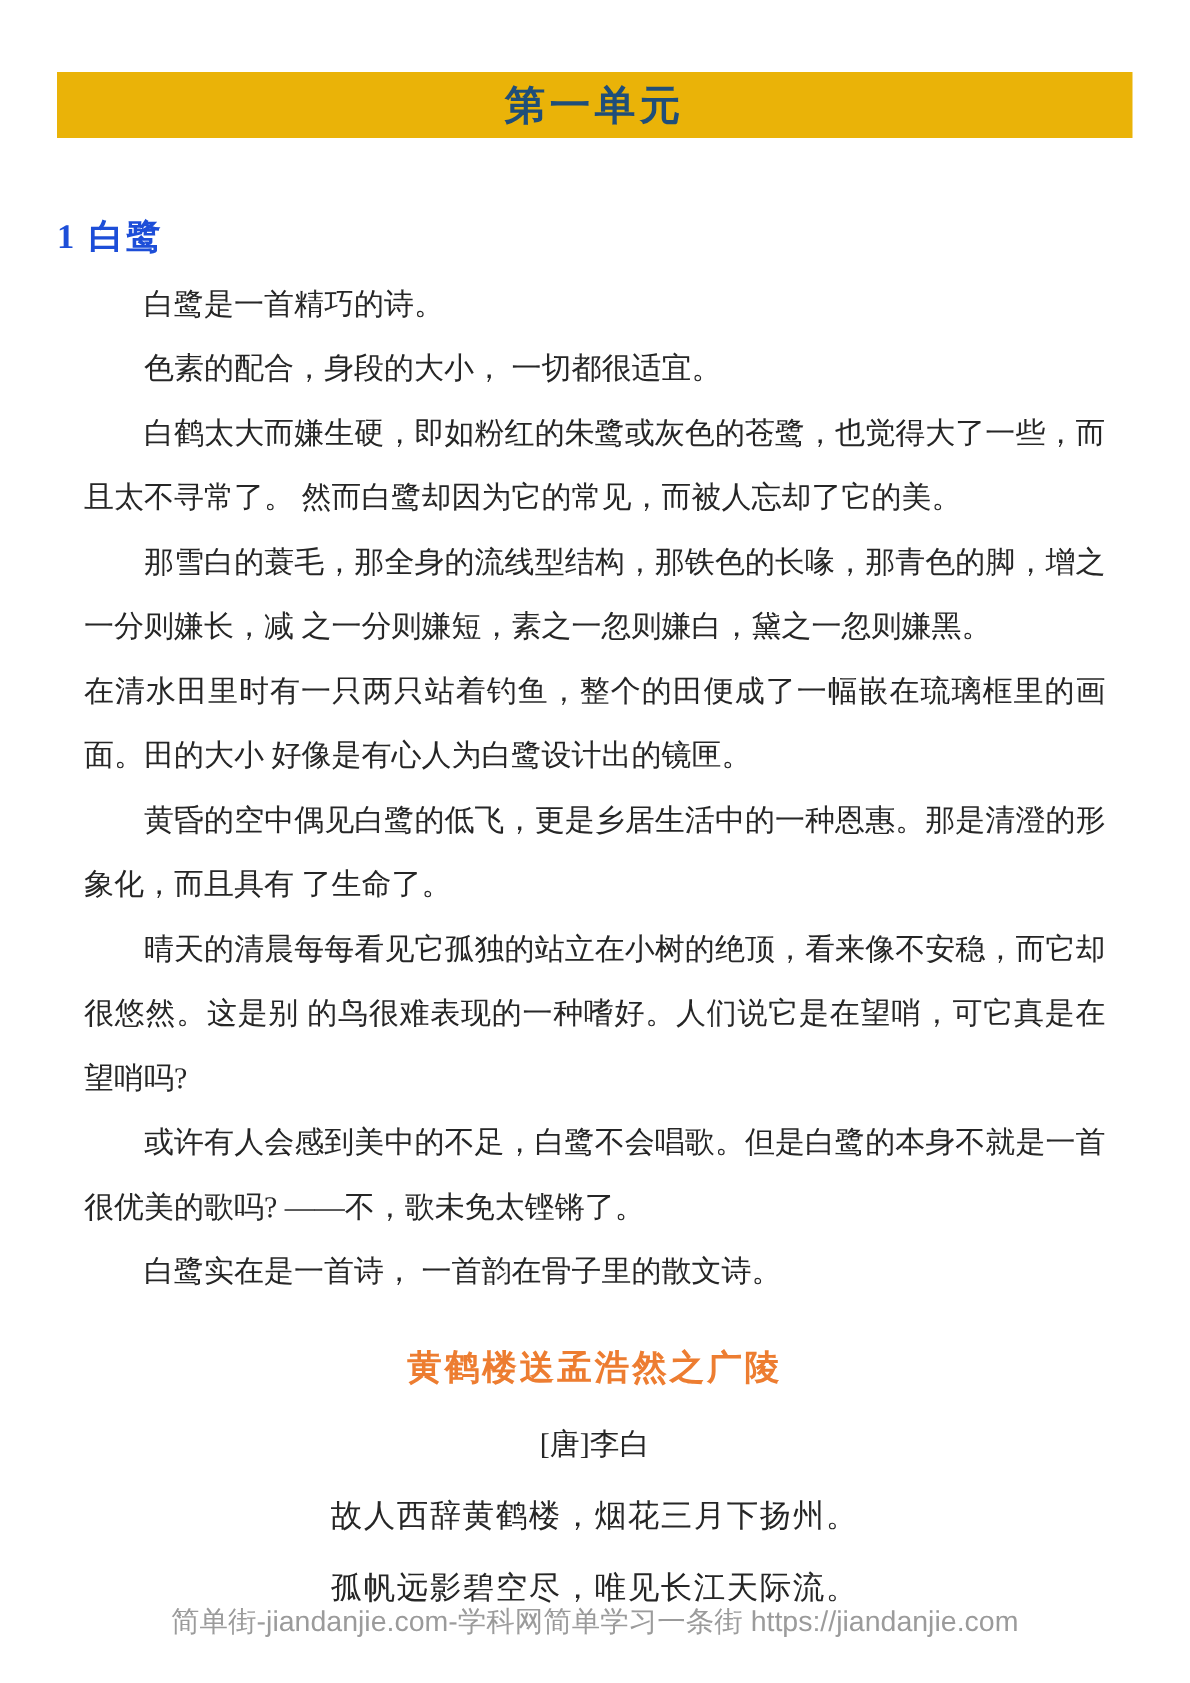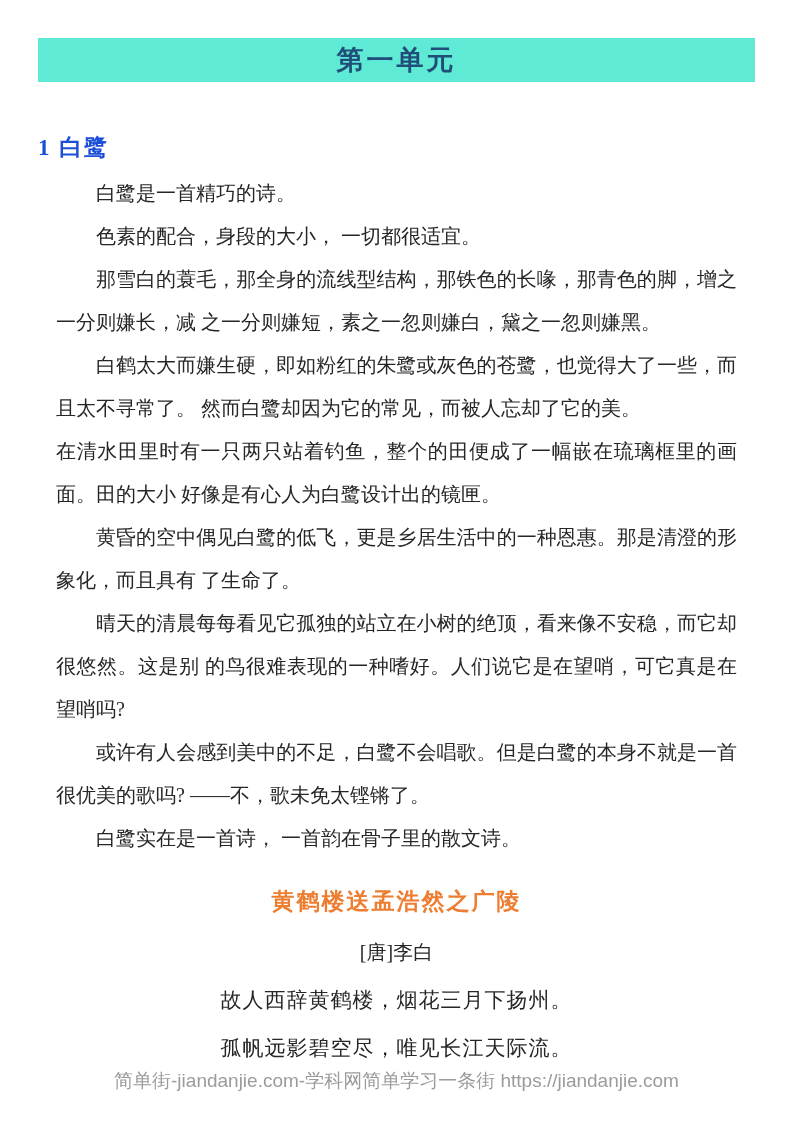--- a/index.html
+++ b/index.html
@@ -11,23 +11,23 @@
     position: relative;
     width: 793px;
     height: 1122px;
     margin: 0 auto;
     background: #ffffff;
     font-family: "Liberation Serif", "DejaVu Serif", serif;
     color: #262626;
     overflow: hidden;
   }
   .unit-banner {
-    margin: 38px 38px 0 38px;
+    margin: 48px 38px 0 38px;
     height: 44px;
-    background: #5eead4;
+    background: #eab308;
     display: flex;
     align-items: center;
     justify-content: center;
   }
   .unit-banner .unit-title {
     margin: 0;
     font-size: 27px;
     font-weight: bold;
     letter-spacing: 3px;
     color: #1f4e79;
@@ -99,22 +99,22 @@
 
   <header class="unit-banner">
     <h1 class="unit-title">第一单元</h1>
   </header>
 
   <section>
     <h2 class="section-heading">1 白鹭</h2>
     <div class="essay-body" id="essay-paragraphs">
         <p>白鹭是一首精巧的诗。</p>
         <p>色素的配合，身段的大小， 一切都很适宜。</p>
+        <p>白鹤太大而嫌生硬，即如粉红的朱鹭或灰色的苍鹭，也觉得大了一些，而且太不寻常了。 然而白鹭却因为它的常见，而被人忘却了它的美。</p>
         <p>那雪白的蓑毛，那全身的流线型结构，那铁色的长喙，那青色的脚，增之一分则嫌长，减 之一分则嫌短，素之一忽则嫌白，黛之一忽则嫌黑。</p>
-        <p>白鹤太大而嫌生硬，即如粉红的朱鹭或灰色的苍鹭，也觉得大了一些，而且太不寻常了。 然而白鹭却因为它的常见，而被人忘却了它的美。</p>
         <p class="no-indent">在清水田里时有一只两只站着钓鱼，整个的田便成了一幅嵌在琉璃框里的画面。田的大小 好像是有心人为白鹭设计出的镜匣。</p>
         <p>黄昏的空中偶见白鹭的低飞，更是乡居生活中的一种恩惠。那是清澄的形象化，而且具有 了生命了。</p>
         <p>晴天的清晨每每看见它孤独的站立在小树的绝顶，看来像不安稳，而它却很悠然。这是别 的鸟很难表现的一种嗜好。人们说它是在望哨，可它真是在望哨吗?</p>
         <p>或许有人会感到美中的不足，白鹭不会唱歌。但是白鹭的本身不就是一首很优美的歌吗?  ——不，歌未免太铿锵了。</p>
         <p>白鹭实在是一首诗， 一首韵在骨子里的散文诗。</p>
       </div>
   </section>
 
   <section>
 

